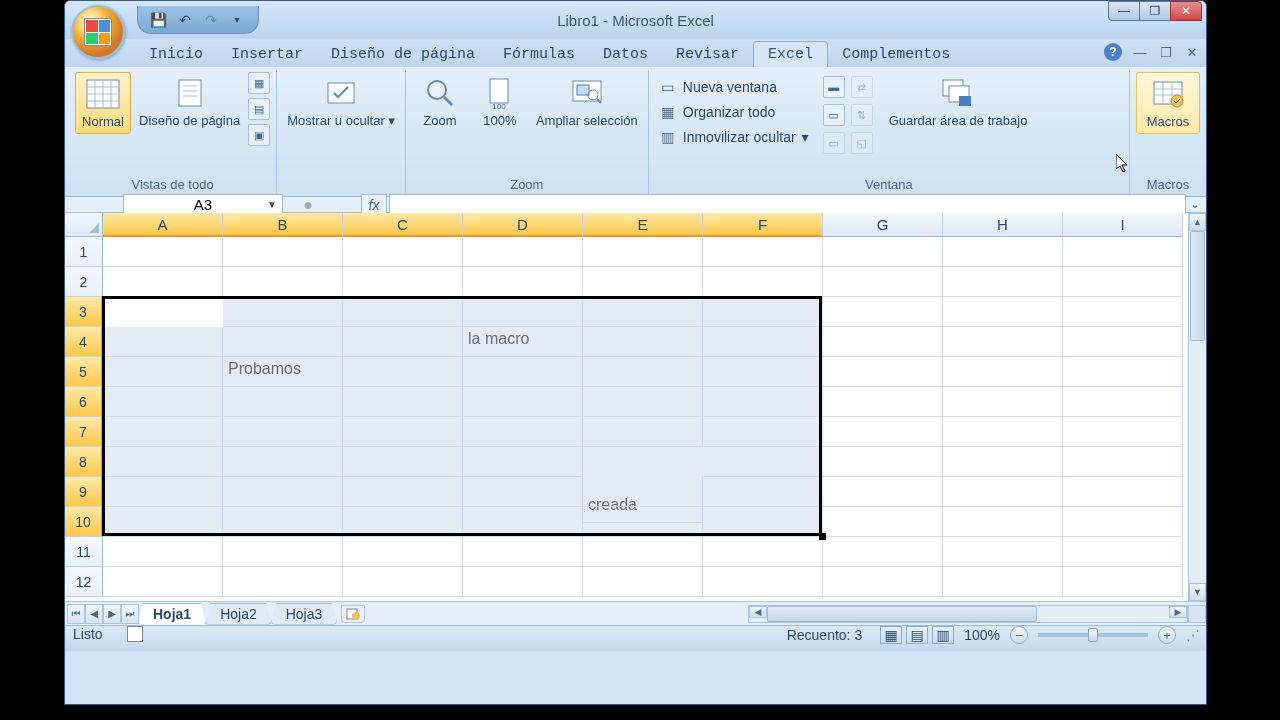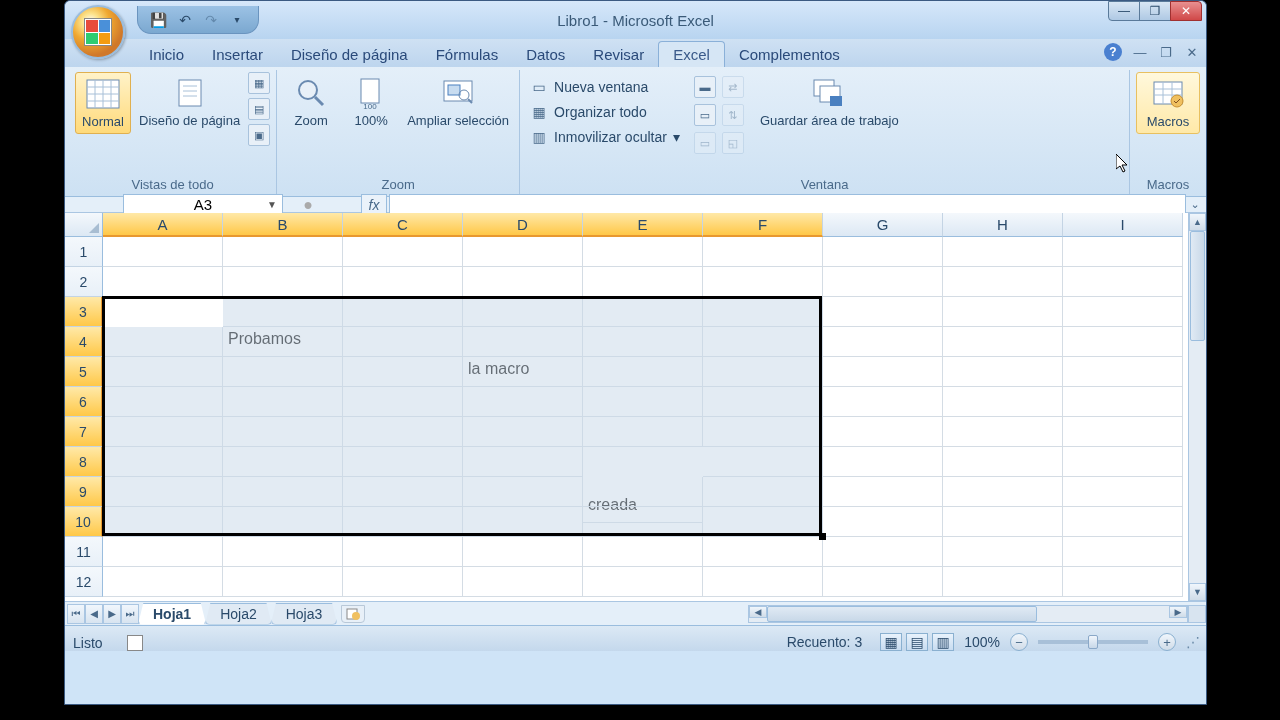--- a/index.html
+++ b/index.html
@@ -16,21 +16,21 @@
 
 .qat { margin-left: 72px; display: flex; gap: 8px; align-items: center; padding: 0 12px; height: 28px; background: linear-gradient(#9cc2e5, #7ba8d0); border-radius: 0 0 14px 14px / 0 0 14px 14px; border:1px solid #6a94bf; border-top:none;}
 .qat-btn { width: 18px; height: 18px; display:flex;align-items:center;justify-content:center; color:#2a4a6a; font-size:14px;}
 .title-text { position: absolute; left: 50%; transform: translateX(-50%); color: #3a5a78; font-size: 15px; }
 .win-controls { position: absolute; right: 4px; top: 0; display: flex; }
 .win-btn { width: 32px; height: 20px; border: 1px solid #5a7a9a; background: linear-gradient(#d8e6f4,#afc9e4); display:flex;align-items:center;justify-content:center; font-size:12px; color:#2a4a6a; margin-left:-1px;}
 .win-btn.close { background: linear-gradient(#e89090,#d04848); color:#fff; border-color:#a03030; border-radius:0 4px 0 0;}
 .win-btn:first-child{border-radius:0 0 0 4px;}
 
 .tabs-row { display: flex; align-items: flex-end; height: 28px; padding-left: 70px; background: linear-gradient(#cfe1f3, #bdd5ee); position:relative;}
-.tab { padding: 4px 14px; font-size: 15px; color: #2a4a7a; cursor: pointer; border-radius: 4px 4px 0 0;}
+.tab { padding: 4px 14px; font-size: 15px; color: #2a4a7a; cursor: pointer; border-radius: 4px 4px 0 0; font-family: Liberation Mono, monospace;}
 .tab.active { background: #d6e6f5; border: 1px solid #8ab0d8; border-bottom: none; color:#3a5a8a;}
 .tabs-right { position:absolute; right:6px; top:4px; display:flex; gap:10px; align-items:center;}
 .help-icon { width:18px;height:18px;border-radius:50%;background:#4a80d0;color:#fff;display:flex;align-items:center;justify-content:center;font-size:12px;font-weight:bold;}
 .wc2 { width:16px;height:14px;color:#4a6a8a;display:flex;align-items:center;justify-content:center;font-size:13px;}
 
 .ribbon { height: 130px; background: linear-gradient(#e4eff9, #cde1f3); border-bottom: 1px solid #9abdde; display: flex; padding: 3px 0 0 4px; }
 .group { border-right: 1px solid #aac6e2; padding: 0 6px; display: flex; flex-direction: column; height: 124px; }
 .group-body { flex: 1; display: flex; align-items: flex-start; gap: 4px; padding-top:2px;}
 .group-label { text-align: center; font-size: 13px; color: #4a6a8a; padding: 2px 0; }
 .rbtn { display: flex; flex-direction: column; align-items: center; justify-content:flex-start; padding: 3px 4px; border-radius: 3px; font-size: 13px; color: #2a4a6a; text-align:center; min-width:56px; line-height:1.2;}
@@ -73,21 +73,21 @@
 .sheet-tabs-row { height:24px; background:#e4eff9; display:flex; align-items:center; border-top:1px solid #aac6e2; position:relative;}
 .nav-btns { display:flex; margin-left:2px;}
 .nav-b { width:18px;height:20px;background:linear-gradient(#f0f6fc,#d8e4f0);border:1px solid #aac6e2;display:flex;align-items:center;justify-content:center;font-size:10px;color:#4a6a8a;}
 .sheet-tab { padding:2px 14px; font-size:14px; background:#e0eaf4; border:1px solid #9abdde; margin-left:-1px; border-radius:0 0 4px 4px; color:#2a4a6a; clip-path: polygon(8% 0, 92% 0, 100% 100%, 0 100%);}
 .sheet-tab.active { background:#fff; font-weight:bold; border-bottom:1px solid #fff;}
 .new-sheet { width:24px;height:18px;margin-left:4px;background:#e8f0f8;border:1px solid #b8c8d8;border-radius:0 0 4px 4px;display:flex;align-items:center;justify-content:center;}
 .hscroll { position:absolute; right:18px; width:440px; height:18px; background:#e4ecf4; border:1px solid #aac6e2; display:flex;}
 .hscroll-btn{width:18px;background:linear-gradient(#f0f6fc,#d0dce8);border:1px solid #aac6e2;display:flex;align-items:center;justify-content:center;font-size:9px;color:#4a6a8a;}
 .hscroll-thumb{flex:0 0 270px;margin-left:18px;background:linear-gradient(#e0eaf4,#c8d8e8);border:1px solid #9abdde;border-radius:2px;}
 
-.statusbar { height:26px; background:linear-gradient(#dce9f5,#c4d8ec); border-top:1px solid #9abdde; display:flex; align-items:flex-end; padding:0 8px; font-size:14px; color:#2a4a6a; position:relative;}
+.statusbar { height:26px; background:linear-gradient(#dce9f5,#c4d8ec); border-top:1px solid #9abdde; display:flex; align-items:flex-start; padding:0 8px; font-size:14px; color:#2a4a6a; position:relative;}
 .status-right { position:absolute; right:6px; display:flex; align-items:center; gap:4px;}
 .view-btn { width:22px;height:18px;border:1px solid #8ab0d0;background:linear-gradient(#e8f2fc,#c8dcf0);display:flex;align-items:center;justify-content:center;}
 .zoom-slider { width:110px; height:4px; background:#a8c0d8; position:relative; margin:0 6px;}
 .zoom-thumb { position:absolute; left:50%; top:-5px; width:10px;height:14px;background:linear-gradient(#f0f6fc,#c8d8e8);border:1px solid #8aa8c8;border-radius:2px;transform:translateX(-50%);}
 .zoom-btn { width:18px;height:18px;border:1px solid #8ab0d0;border-radius:50%;background:linear-gradient(#f0f6fc,#d0dce8);display:flex;align-items:center;justify-content:center;font-size:13px;color:#4a6a8a;}
 .cursor-arrow { position:absolute; width:14px; height:20px; z-index:100; pointer-events:none;}
 .rec-ico{width:16px;height:16px;border:1px solid #888;background:#fff;margin-left:24px;display:inline-block;}
 </style>
 </head>
 <body>
@@ -164,20 +164,34 @@
         </div>
         <div class="small-col">
           <div class="small-btn">▦</div>
           <div class="small-btn">▤</div>
           <div class="small-btn">▣</div>
         </div>
       </div>
       <div class="group-label">Vistas de todo</div>
     </div>
 
+    <div class="group">
+      <div class="group-body">
+        <div class="rbtn" style="min-width:70px">
+          <div class="ico">
+              <svg width="30" height="28">
+                <rect x="2" y="4" width="26" height="20" fill="#fff" stroke="#6a8ab0"></rect>
+                <path d="M8 14 l4 4 l10 -10" stroke="#4a90d0" stroke-width="2" fill="none"></path>
+              </svg>
+            </div>
+          <span><span>Mostrar u ocultar</span> ▾</span>
+        </div>
+      </div>
+      <div class="group-label">&nbsp;</div>
+    </div>
 
     <div class="group">
       <div class="group-body">
         <div class="rbtn">
           <div class="ico">
               <svg width="32" height="32">
                 <circle cx="13" cy="13" r="9" fill="#e8f0f8" stroke="#6a8ab0" stroke-width="2"></circle>
                 <line x1="20" y1="20" x2="28" y2="28" stroke="#6a8ab0" stroke-width="3"></line>
               </svg>
             </div>
@@ -334,34 +348,34 @@
           <div class="cell" style="width: 120px;"></div>
           <div class="cell" style="width: 120px;"></div>
           <div class="cell" style="width: 120px;"></div>
           <div class="cell" style="width: 120px;"></div>
           <div class="cell" style="width: 120px;"></div>
           <div class="cell" style="width: 120px;"></div>
           <div class="cell" style="width: 120px;"></div>
         </div>
         <div class="cell-row">
           <div class="cell" style="width: 120px;"></div>
+          <div class="cell" style="width: 120px;"></div>
+          <div class="cell" style="width: 120px;"></div>
+          <div class="cell" style="width: 120px;">la macro</div>
+          <div class="cell" style="width: 120px;"></div>
+          <div class="cell" style="width: 120px;"></div>
+          <div class="cell" style="width: 120px;"></div>
+          <div class="cell" style="width: 120px;"></div>
+          <div class="cell" style="width: 120px;"></div>
+        </div>
+        <div class="cell-row">
+          <div class="cell" style="width: 120px;"></div>
           <div class="cell" style="width: 120px;">Probamos</div>
           <div class="cell" style="width: 120px;"></div>
           <div class="cell" style="width: 120px;"></div>
-          <div class="cell" style="width: 120px;"></div>
-          <div class="cell" style="width: 120px;"></div>
-          <div class="cell" style="width: 120px;"></div>
-          <div class="cell" style="width: 120px;"></div>
-          <div class="cell" style="width: 120px;"></div>
-        </div>
-        <div class="cell-row">
-          <div class="cell" style="width: 120px;"></div>
-          <div class="cell" style="width: 120px;"></div>
-          <div class="cell" style="width: 120px;"></div>
-          <div class="cell" style="width: 120px;">la macro</div>
           <div class="cell" style="width: 120px;"></div>
           <div class="cell" style="width: 120px;"></div>
           <div class="cell" style="width: 120px;"></div>
           <div class="cell" style="width: 120px;"></div>
           <div class="cell" style="width: 120px;"></div>
         </div>
         <div class="cell-row">
           <div class="cell" style="width: 120px;"></div>
           <div class="cell" style="width: 120px;"></div>
           <div class="cell" style="width: 120px;"></div>

